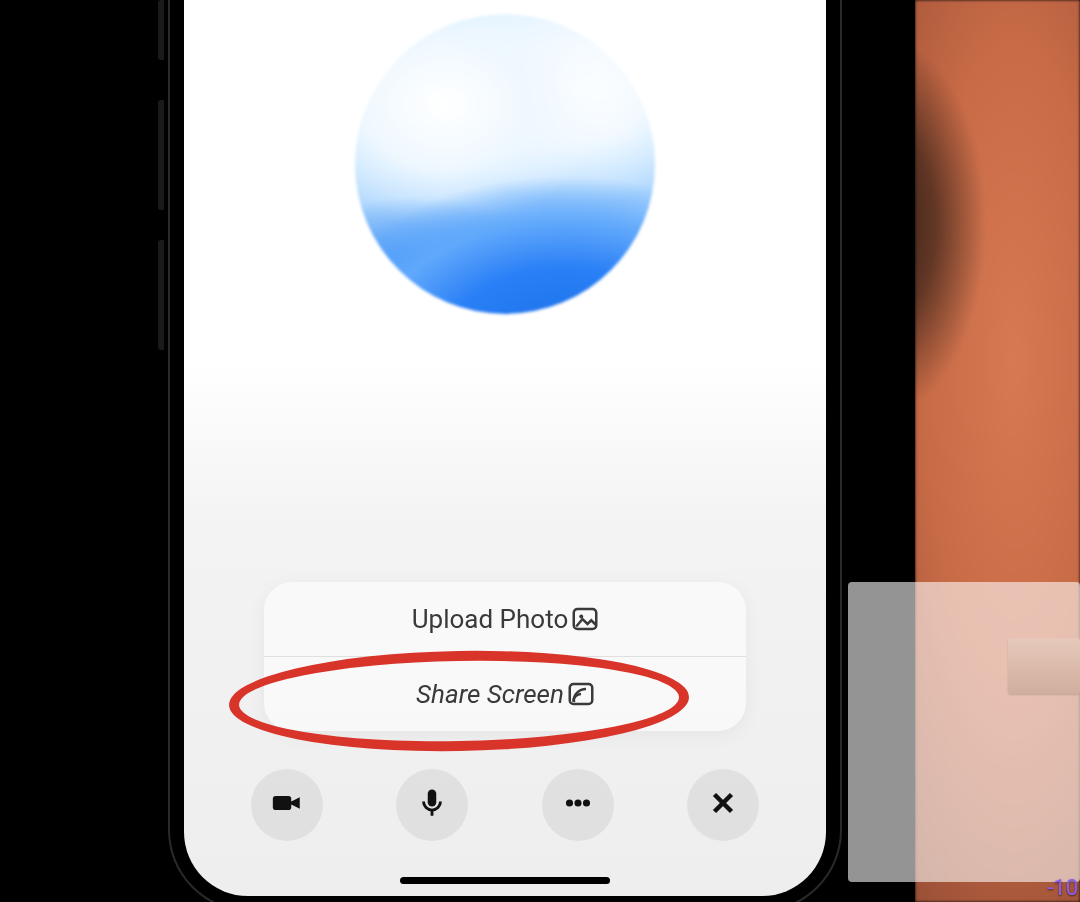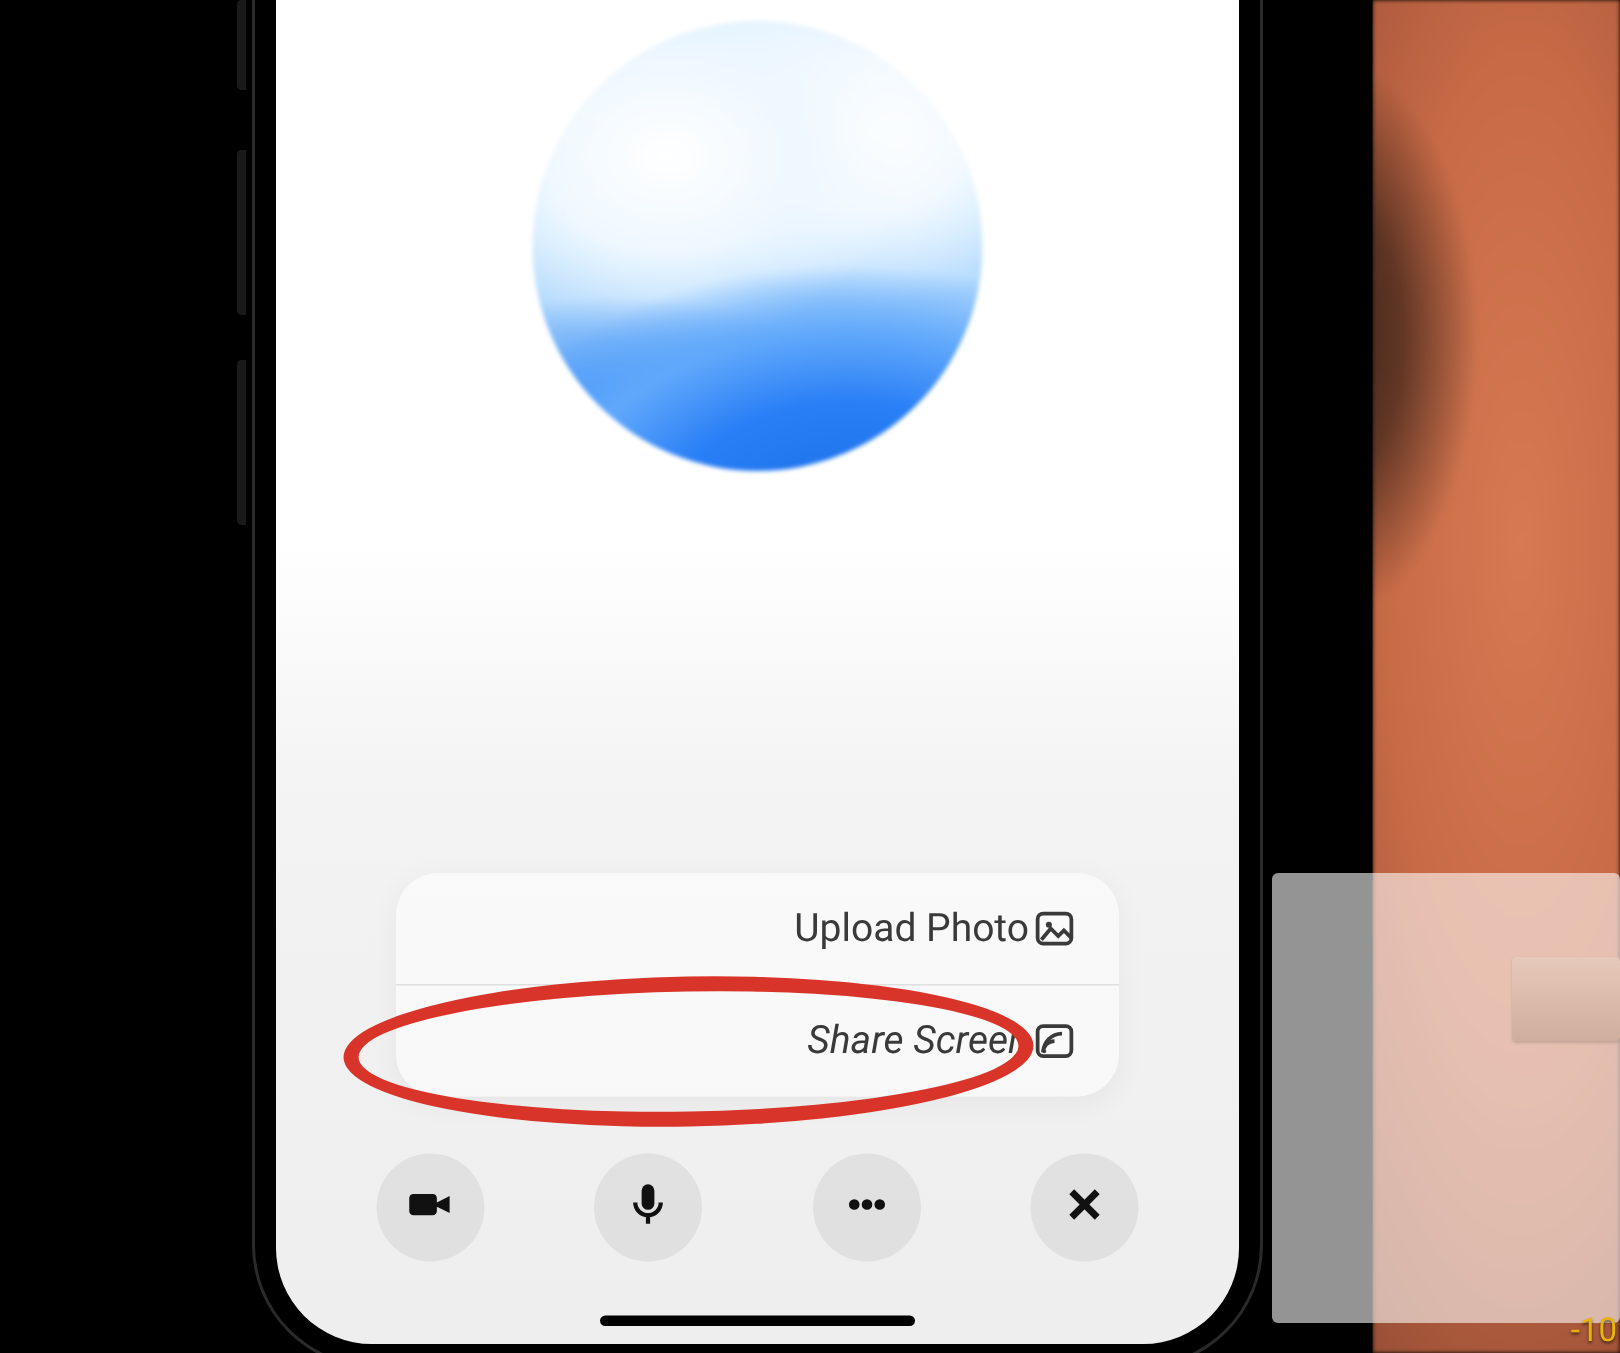--- a/index.html
+++ b/index.html
@@ -80,21 +80,21 @@
     left: 80px; right: 80px;
     bottom: 165px;
     background: rgba(255,255,255,0.55);
     border-radius: 28px;
     box-shadow: 0 4px 20px rgba(0,0,0,0.05);
     overflow: hidden;
   }
   .menu-item {
     display: flex;
     align-items: center;
-    justify-content: flex-end;
+    justify-content: center;
     padding: 20px 26px 20px 30px;
     font-size: 26px;
     color: #3a3a3a;
     border-bottom: 1px solid rgba(0,0,0,0.10);
     cursor: pointer;
   }
   .menu-item:last-child { border-bottom: none; font-style: italic; }
   .menu-item .icon {
     width: 34px; height: 34px;
     display: inline-flex; align-items: center; justify-content: center;
@@ -180,21 +180,21 @@
     height: 56px;
     background: linear-gradient(to bottom, #e6c9bb 0%, #d9b8a8 60%, #cfae9e 100%);
     border-radius: 3px;
     box-shadow: 0 1px 2px rgba(0,0,0,0.15);
   }
 
   .timestamp {
     position: absolute;
     right: 2px;
     bottom: 2px;
-    color: #eab308;
+    color: #8b5cf6;
     font-size: 22px;
     text-shadow: 0 1px 2px rgba(0,0,0,0.6);
   }
 </style>
 </head>
 <body>
 
 <div class="phone-side-btn-1"></div>
 <div class="phone-side-btn-2"></div>
 <div class="phone-side-btn-3"></div>

